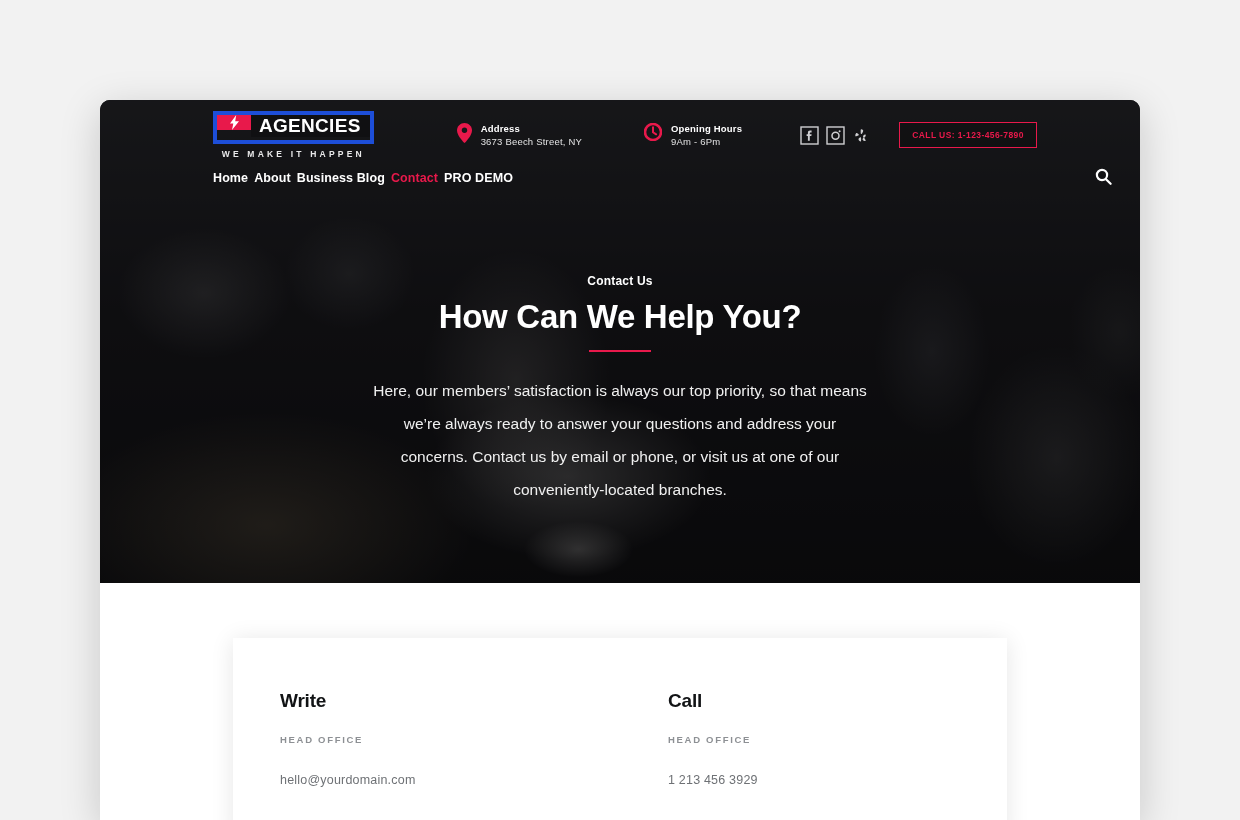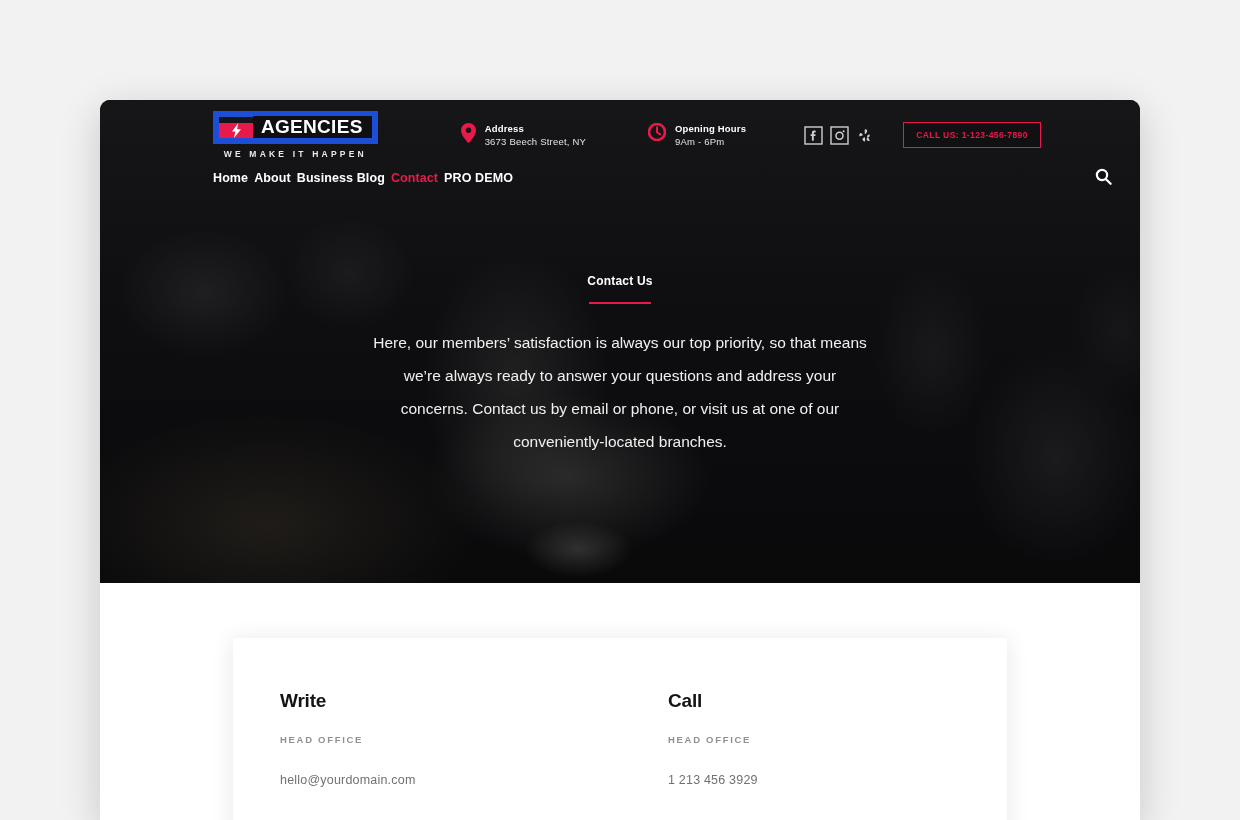--- a/index.html
+++ b/index.html
@@ -62,22 +62,22 @@
   
   #topbar {
     position: relative;
     display: flex;
     align-items: center;
     padding: 14px 28px 0 113px;
     height: 56px;
   }
   .logo-wrap { display: flex; flex-direction: column; }
   .logo-row {
-    display: flex; align-items: flex-end;
-    border: 6px solid #1d4ed8;
+    display: flex; align-items: flex-start;
+    border: 4px solid #1d4ed8;
     height: 33px;
   }
   .logo-mark {
     width: 34px;
     background: #e8194b;
     display: flex; align-items: center; justify-content: center;
   }
   .logo-name {
     display: flex; align-items: center;
     padding: 0 9px 0 8px;
@@ -298,20 +298,21 @@
       <div class="nav-search">
         <svg width="17" height="17" viewBox="0 0 17 17" aria-hidden="true">
           <circle cx="7" cy="7" r="5.1" fill="none" stroke="#ffffff" stroke-width="2.2"></circle>
           <path d="M11 11.2 L15.6 15.8" stroke="#ffffff" stroke-width="2.2" stroke-linecap="round"></path>
         </svg>
       </div>
     </div>
 
     <div id="herocopy">
       <div class="eyebrow">Contact Us</div>
+      <div class="headline">How Can We Help You?</div>
       <div class="divider"></div>
       <div class="lede">Here, our members’ satisfaction is always our top priority, so that means we’re always ready to answer your questions and address your concerns. Contact us by email or phone, or visit us at one of our conveniently-located branches.</div>
     </div>
   </div>
 
   <div id="whitesection">
     <div id="card">
 
       <div class="col">
         <div class="col-title">Write</div>

